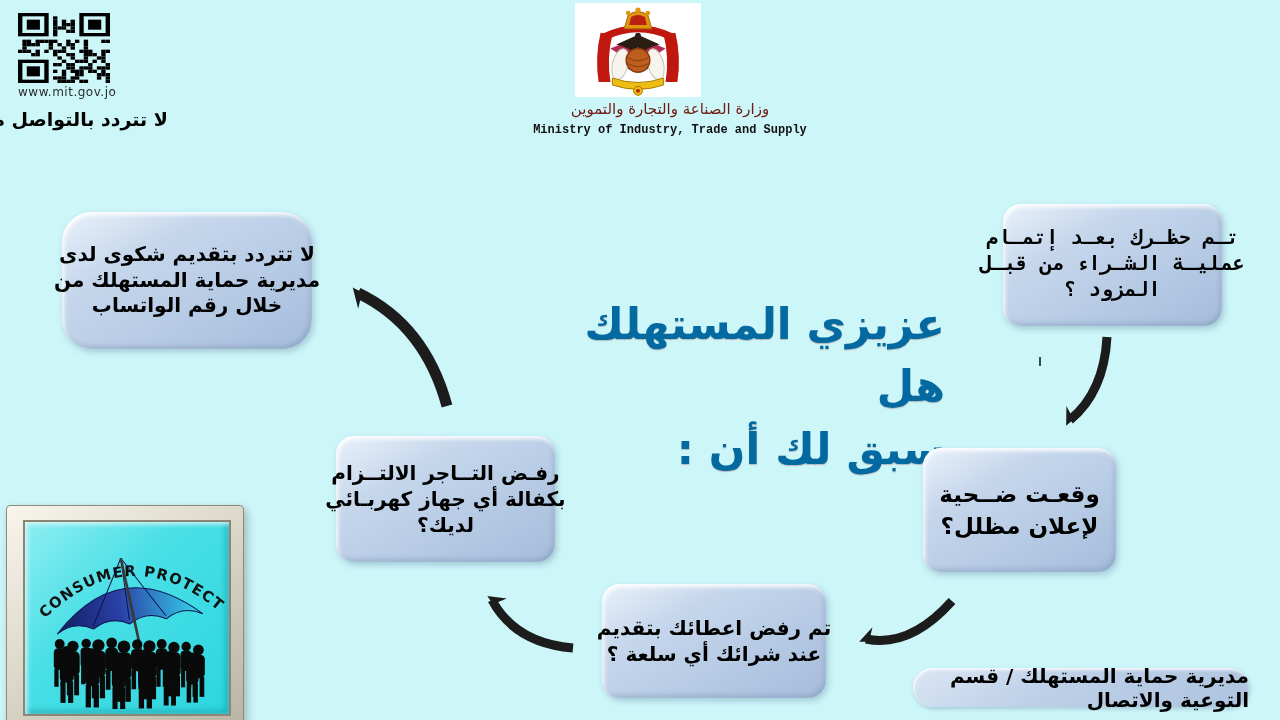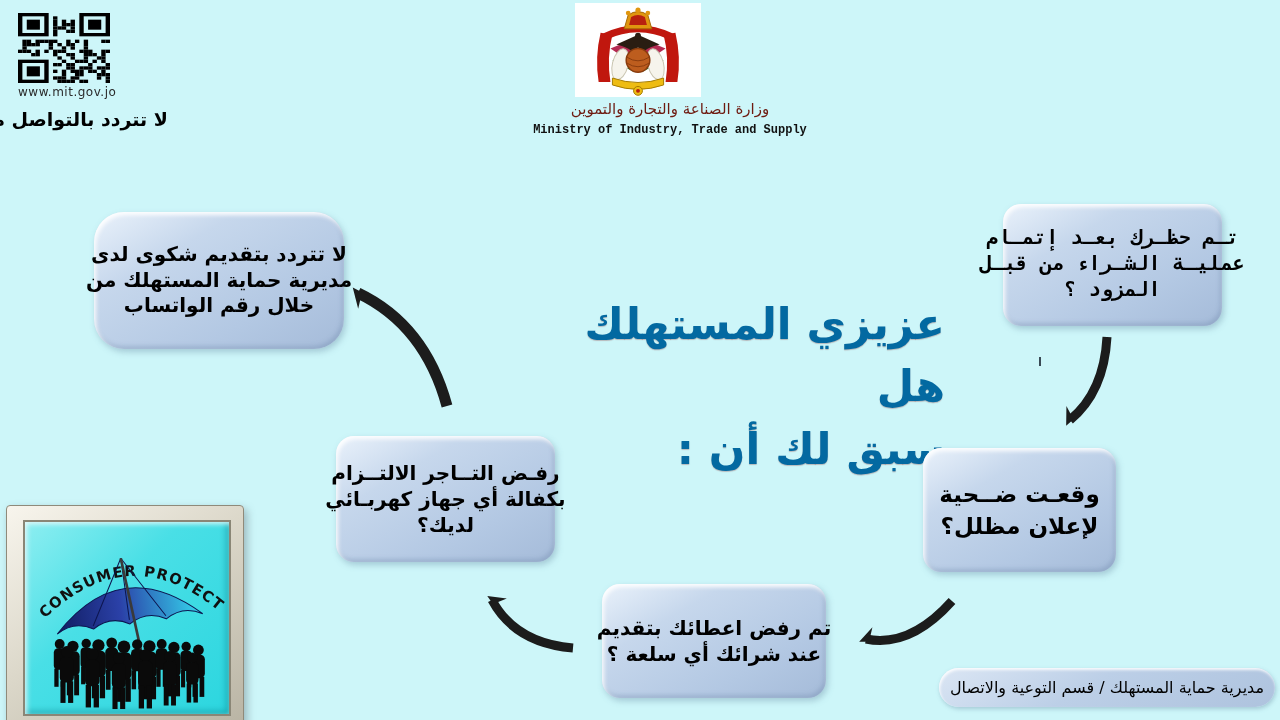--- a/index.html
+++ b/index.html
@@ -31,21 +31,21 @@
   .bubble{
     border-radius:18px;direction:rtl;display:flex;flex-direction:column;
     justify-content:center;align-items:center;text-align:center;
     background:linear-gradient(150deg,#eaf2fb 0%,#c6d7ec 30%,#b3c8e3 70%,#a5bbd9 100%);
     box-shadow:inset 2px 3px 4px rgba(255,255,255,.95),
                inset -2px -3px 4px rgba(110,135,170,.35),
                2px 3px 6px rgba(90,120,150,.35);
     color:#000;
   }
   .bubble .ln{white-space:nowrap;}
-  .b-complaint{left:62px;top:212px;width:250px;height:137px;border-radius:30px;font-size:20px;font-weight:bold;line-height:1.28;margin-left:32px;}
+  .b-complaint{left:62px;top:212px;width:250px;height:137px;border-radius:30px;font-size:20px;font-weight:bold;line-height:1.28;}
   .b-complaint .num{font-size:24px;letter-spacing:1px;}
   .b-blocked{left:1003px;top:204px;width:219px;height:122px;font-size:20px;font-weight:bold;line-height:1.3;font-family:Liberation Mono, monospace;}
   .b-ad{left:923px;top:448px;width:193px;height:124px;font-size:23px;font-weight:bold;line-height:1.4;}
   .b-invoice{left:602px;top:584px;width:224px;height:114px;font-size:20px;font-weight:bold;line-height:1.3;}
   .b-warranty{left:336px;top:436px;width:219px;height:126px;font-size:20px;font-weight:bold;line-height:1.3;}
 
   
   .arrows{left:0;top:0;width:1280px;height:720px;pointer-events:none;}
 
   
@@ -63,25 +63,25 @@
     width:100%;height:100%;
     border:2px solid #8a8676;
     background:linear-gradient(135deg,#8deef1 0%,#49dfe6 40%,#2cd6df 100%);
     box-shadow:inset 2px 2px 5px rgba(255,255,255,.8), inset -3px -3px 6px rgba(0,120,130,.45);
     overflow:hidden;
   }
   .frame-inner svg{width:100%;height:100%;display:block;}
 
   
   .footer-badge{
-    left:939px;top:668px;width:336px;height:39px;border-radius:20px;
+    left:913px;top:668px;width:336px;height:39px;border-radius:20px;
     background:linear-gradient(150deg,#dbe6f4 0%,#bccfe7 45%,#aec3de 100%);
     box-shadow:inset 1px 2px 3px rgba(255,255,255,.9), 1px 2px 4px rgba(90,120,150,.35);
     display:flex;align-items:center;justify-content:center;
-    font-size:16px;font-weight:normal;color:#000;direction:rtl;
+    font-size:20px;font-weight:bold;color:#000;direction:rtl;
   }
 </style>
 </head>
 <body>
 
 <div class="abs qr-wrap">
   <svg class="qr-svg" viewBox="0 0 21 21" preserveAspectRatio="none">
       <rect x="8" y="1" width="1" height="1" fill="#000"></rect>
       <rect x="8" y="2" width="1" height="1" fill="#000"></rect>
       <rect x="10" y="2" width="1" height="1" fill="#000"></rect>

